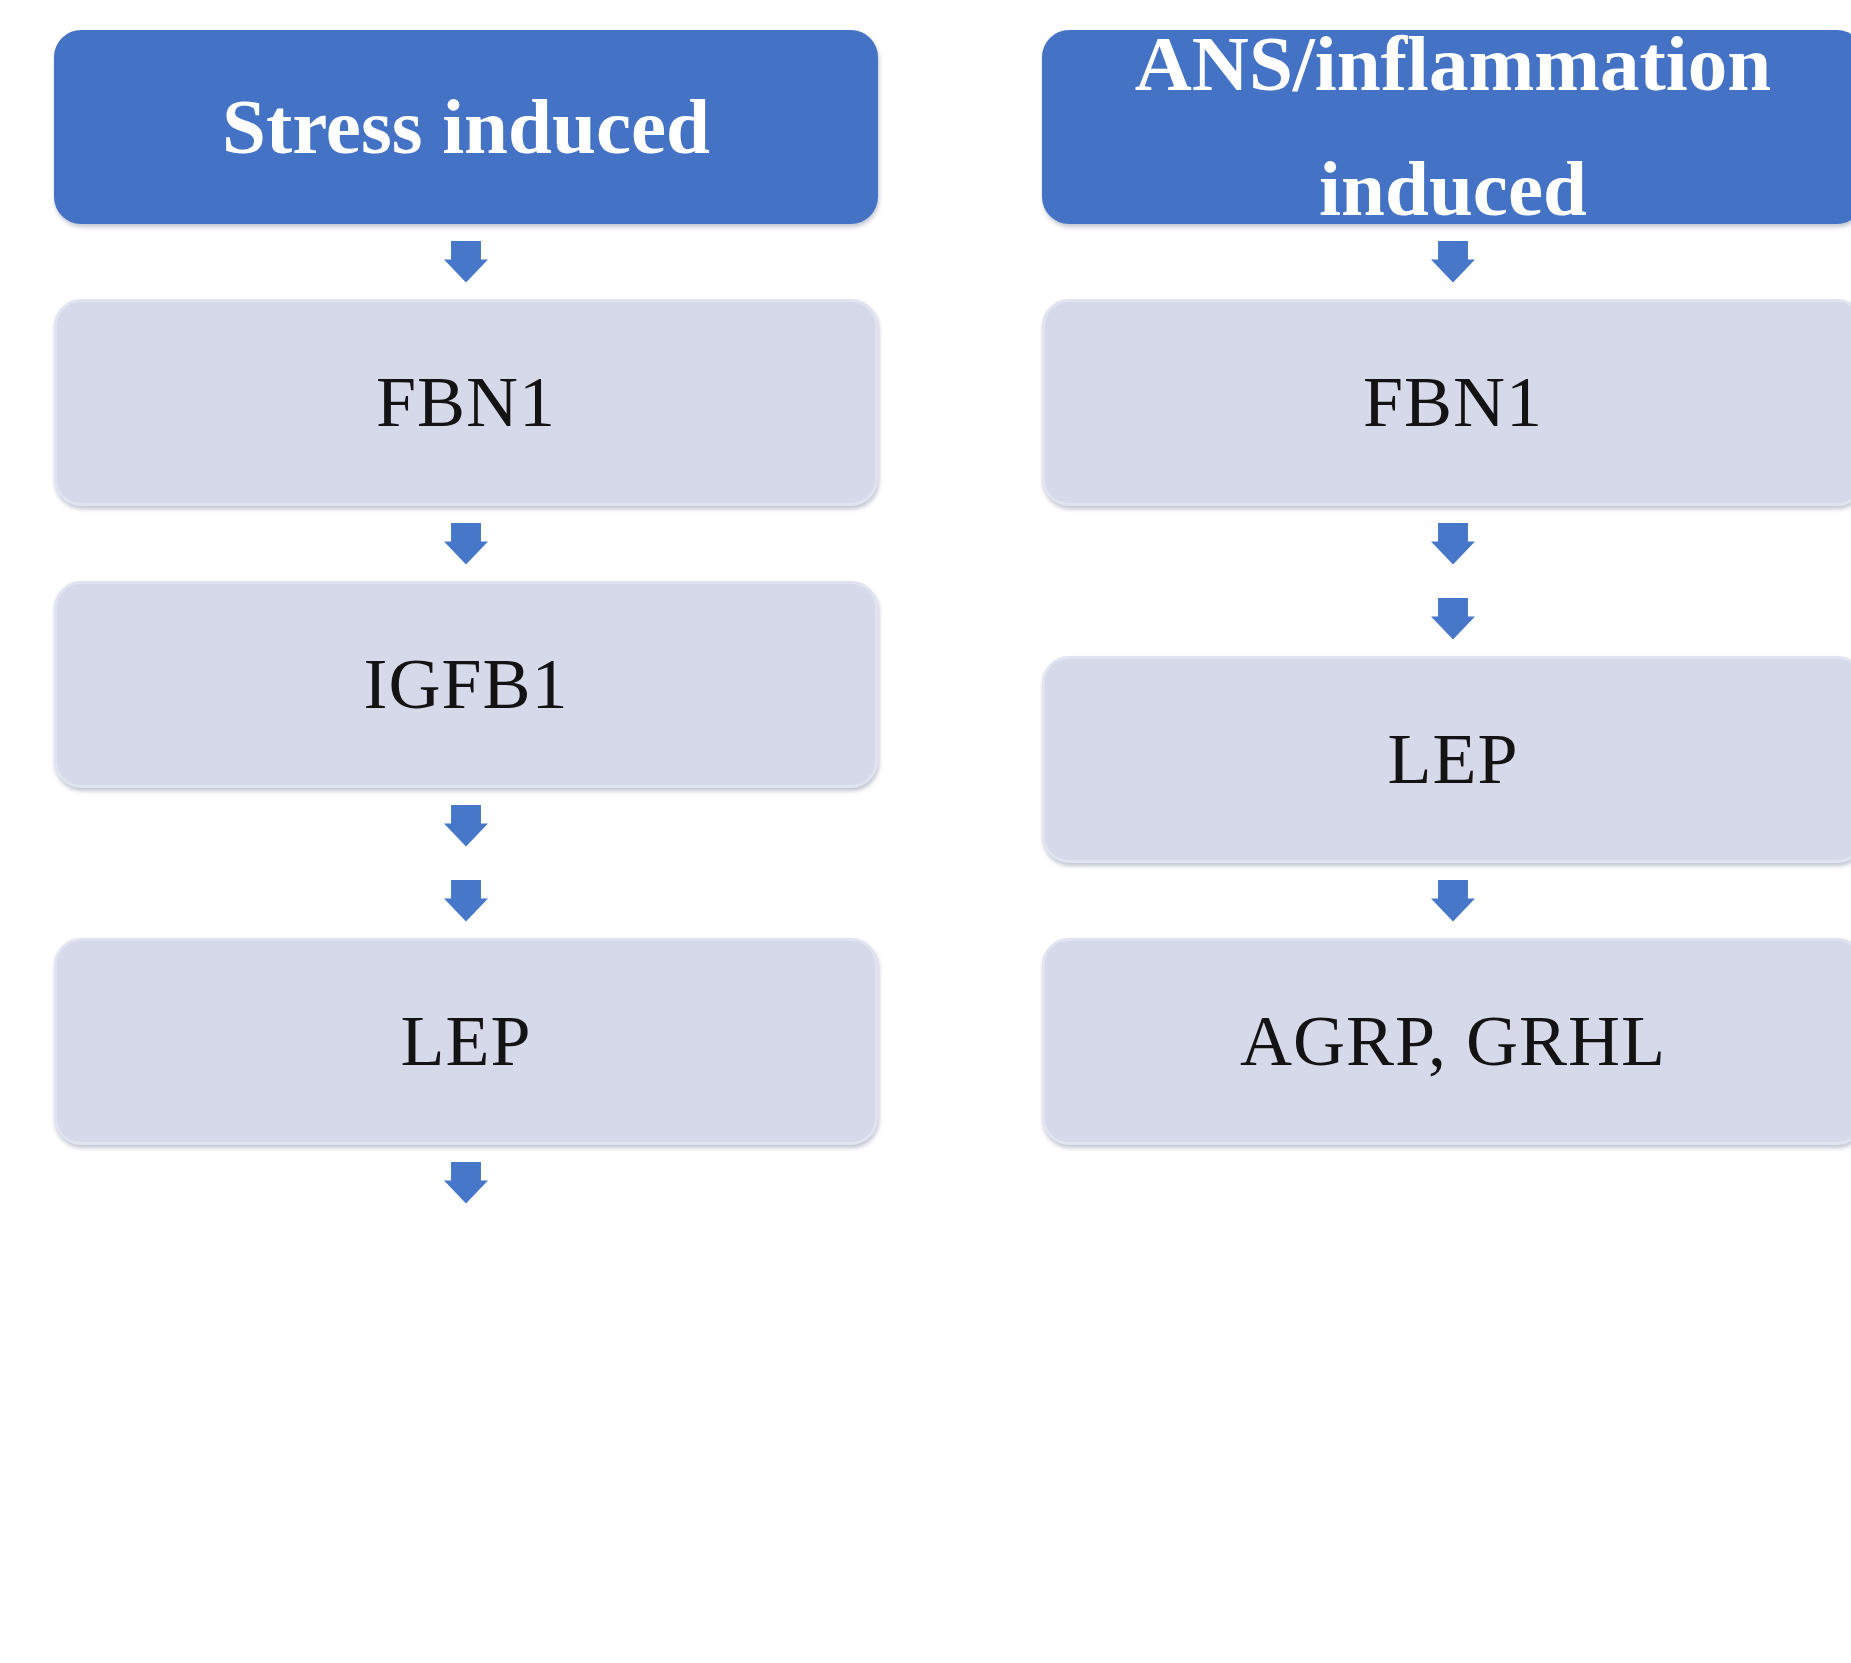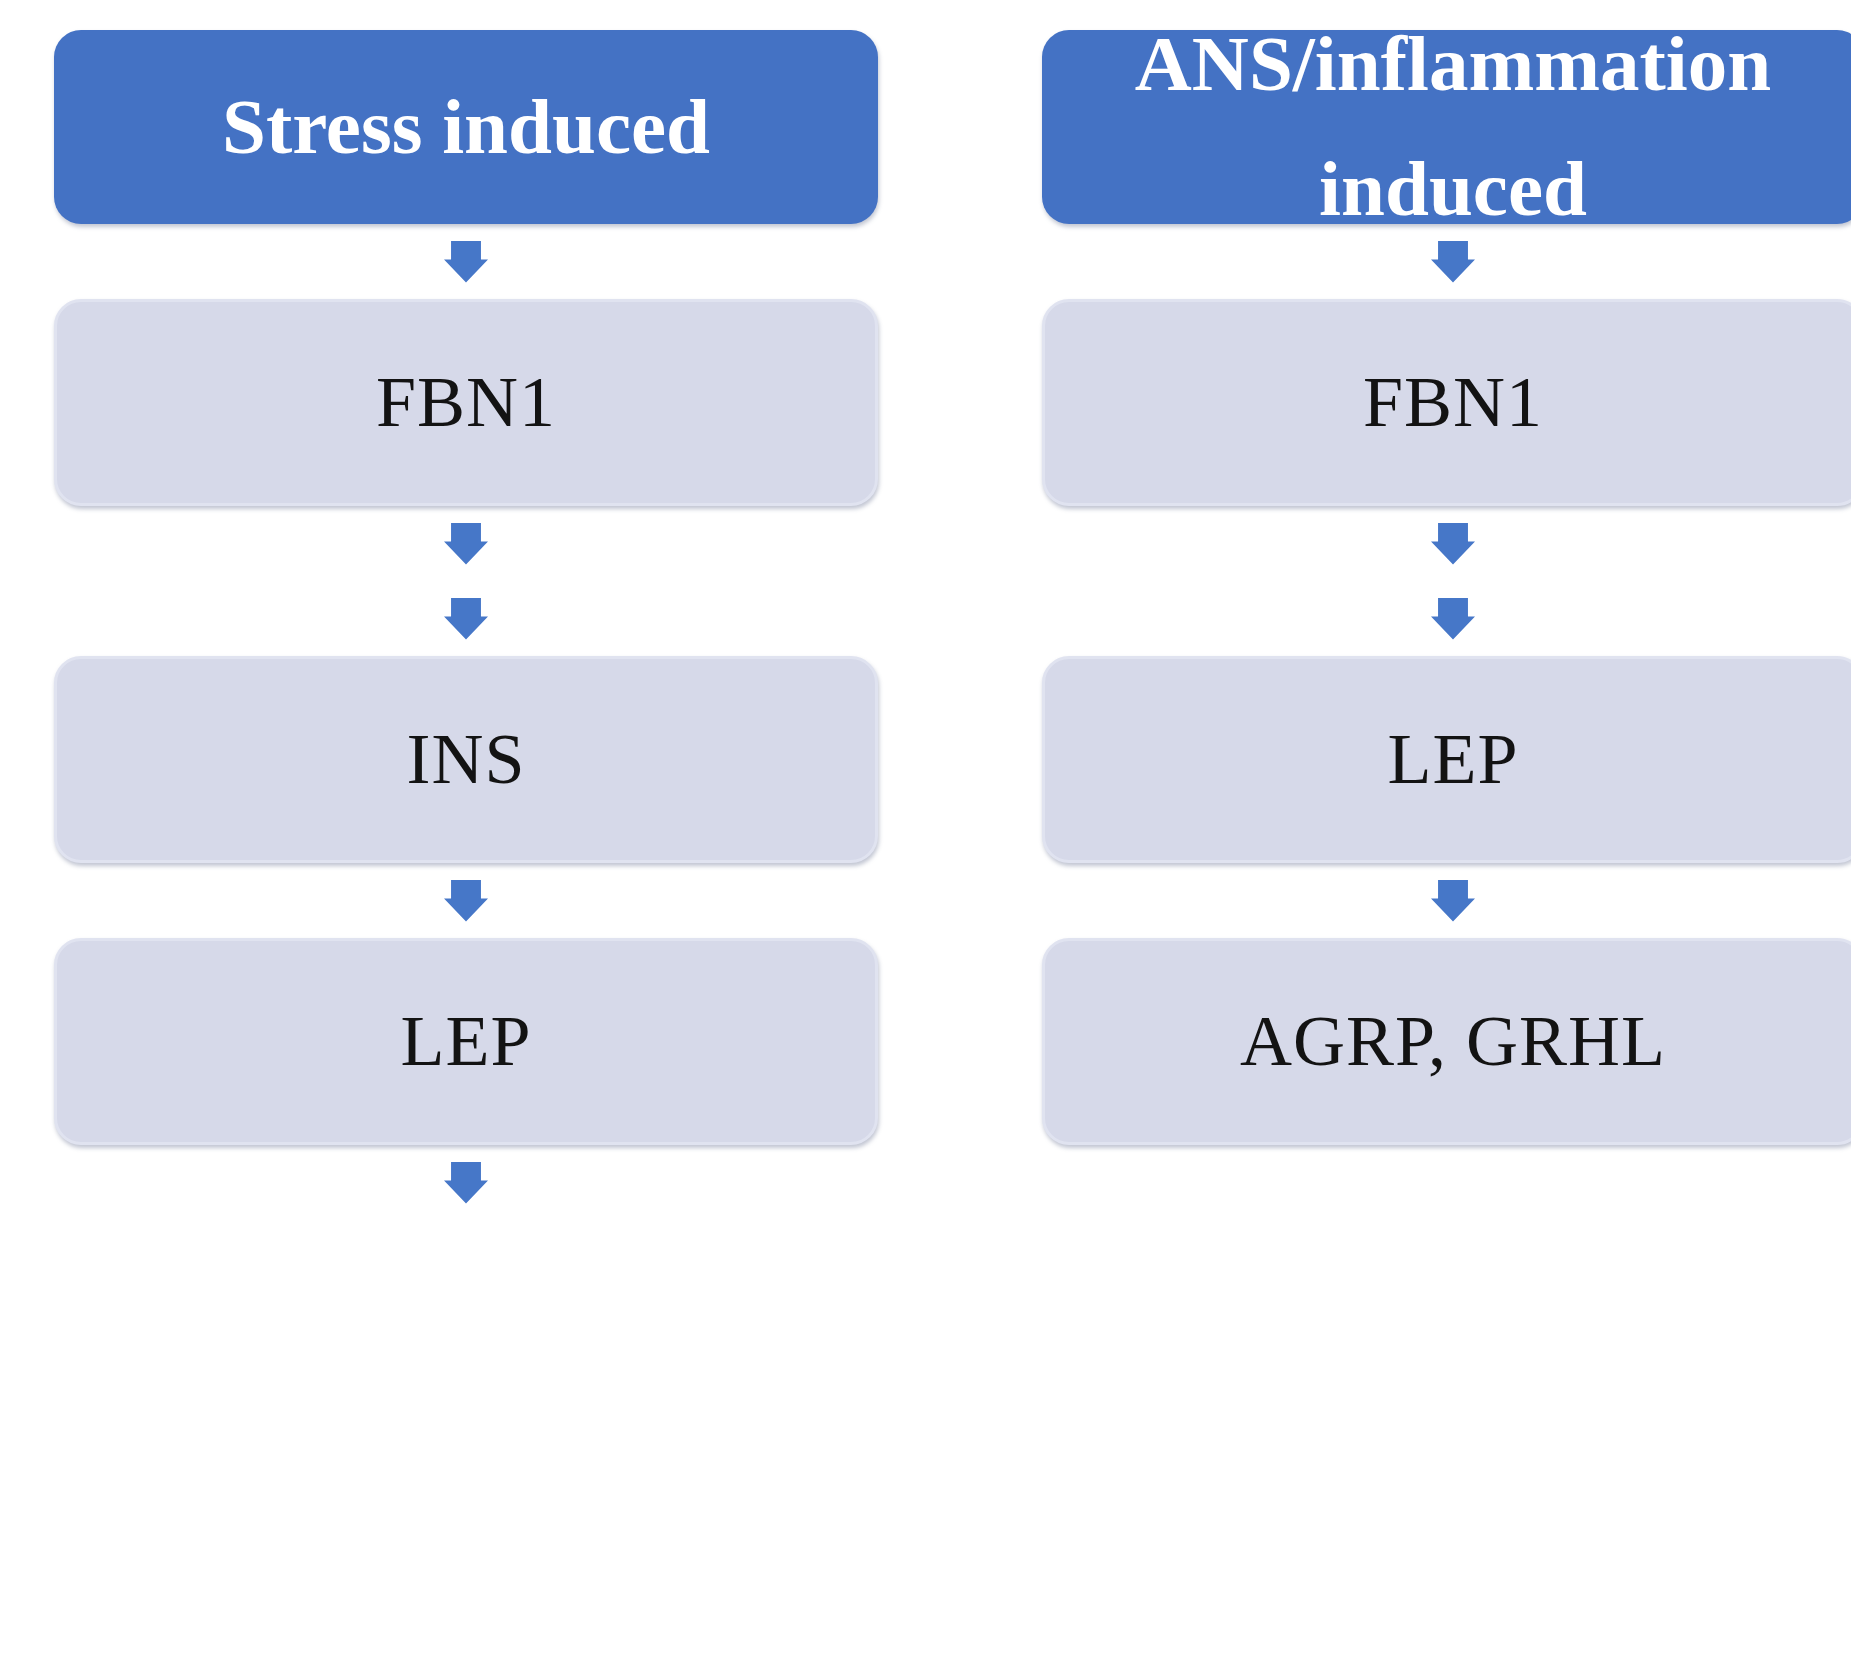--- a/index.html
+++ b/index.html
@@ -83,26 +83,26 @@
     <div class="arrow-gap">
       <div class="arrow-shape"></div>
     </div>
 
     <div class="box node-box">FBN1</div>
 
     <div class="arrow-gap">
       <div class="arrow-shape"></div>
     </div>
 
+    <div class="box node-box">IGFB1</div>
 
     <div class="arrow-gap">
       <div class="arrow-shape"></div>
     </div>
 
-    <div class="box node-box">INS</div>
 
     <div class="arrow-gap">
       <div class="arrow-shape"></div>
     </div>
 
     <div class="box node-box">LEP</div>
 
     <div class="arrow-gap">
       <div class="arrow-shape"></div>
     </div>

